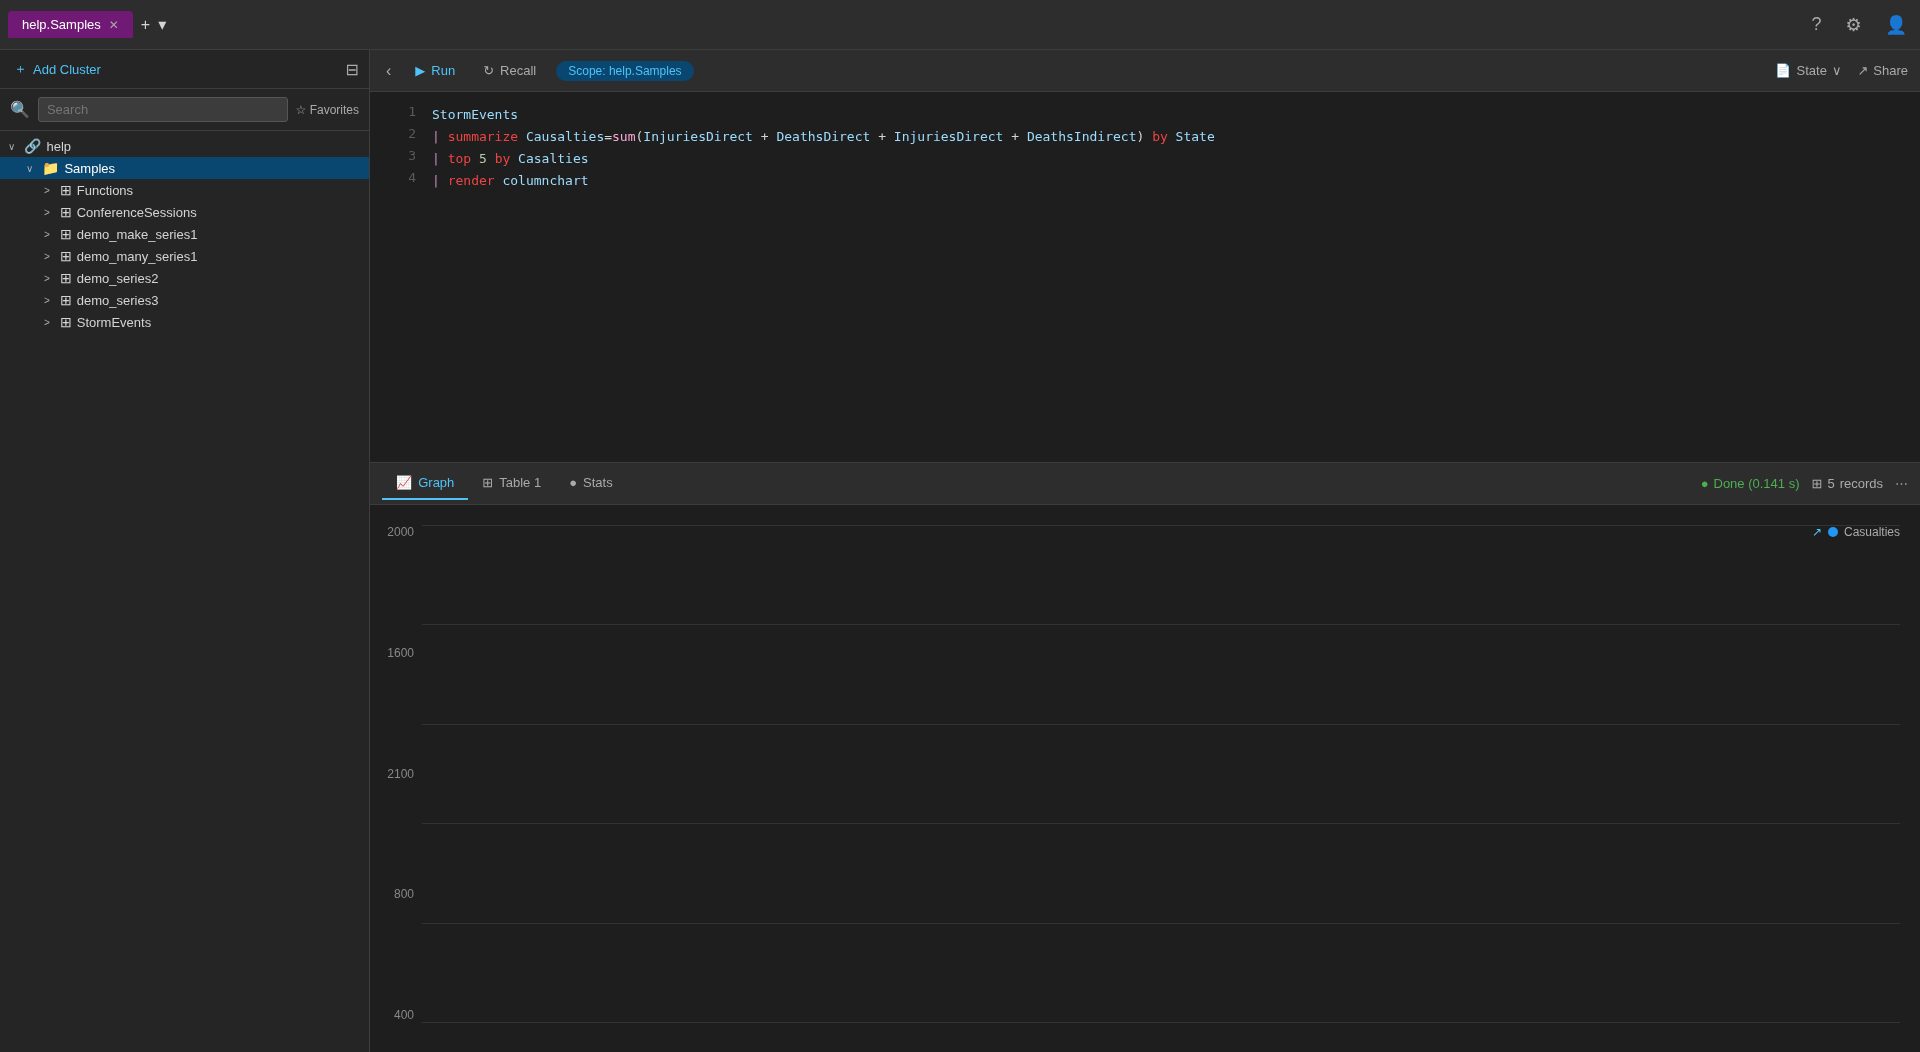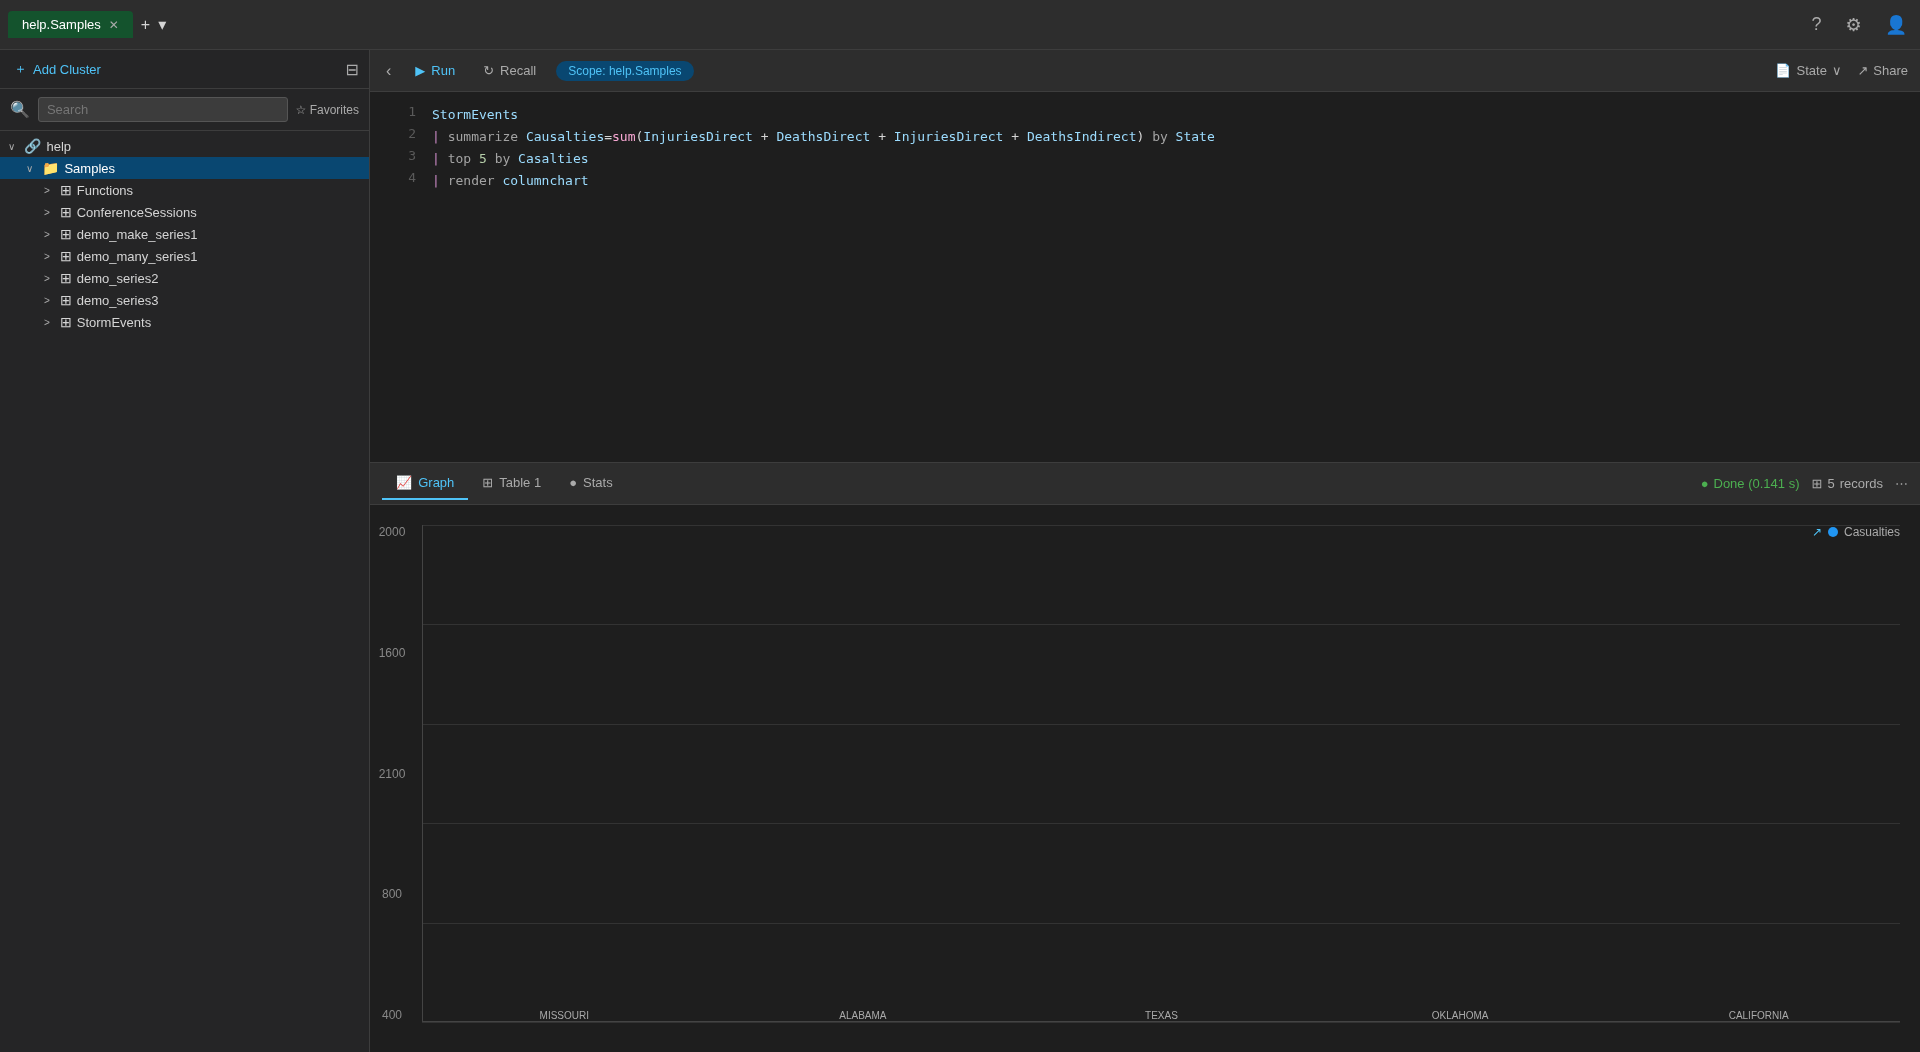--- a/index.html
+++ b/index.html
@@ -9,21 +9,21 @@
     .title-bar {
       background: #2d2d2d;
       height: 50px;
       display: flex;
       align-items: center;
       padding: 0 8px;
       border-bottom: 1px solid #3d3d3d;
       flex-shrink: 0;
     }
     .tab-active {
-      background: #14532d;
+      background: #701a75;
       color: #fff;
       padding: 6px 14px;
       border-radius: 4px 4px 0 0;
       display: flex;
       align-items: center;
       gap: 8px;
       font-size: 13px;
       margin-right: 4px;
     }
     .tab-close {
@@ -225,21 +225,21 @@
       font-family: 'Consolas', monospace;
       font-size: 13px;
       line-height: 22px;
     }
     .kw-table { color: #9cdcfe; }
     .kw-op { color: #c586c0; }
     .kw-func { color: #f9a8d4; }
     .kw-field { color: #9cdcfe; }
     .kw-num { color: #b5cea8; }
     .kw-plain { color: #d4d4d4; }
-    .kw-keyword { color: #a3a3a3; margin-top: 8px; }
+    .kw-keyword { color: #ef4444; margin-top: 8px; }
 
     
     .results-area {
       flex-shrink: 0;
       border-top: 1px solid #3d3d3d;
       display: flex;
       flex-direction: column;
       height: 590px;
     }
     .results-tabs {
@@ -315,21 +315,21 @@
     }
     .y-axis-labels {
       position: absolute;
       left: 0;
       top: 10px;
       bottom: 30px;
       width: 52px;
       display: flex;
       flex-direction: column;
       justify-content: space-between;
-      align-items: center;
+      align-items: flex-end;
       padding-right: 8px;
       font-size: 12px;
       color: #888;
     }
     .chart-bars-area {
       position: absolute;
       left: 52px;
       right: 20px;
       top: 10px;
       bottom: 30px;
@@ -548,39 +548,17 @@
             </div>
 
           <div class="grid-lines" id="grid-lines">
           <div class="grid-line" style="top: 0%;"></div>
               <div class="grid-line" style="top: 20%;"></div>
               <div class="grid-line" style="top: 40%;"></div>
               <div class="grid-line" style="top: 60%;"></div>
               <div class="grid-line" style="top: 80%;"></div>
               <div class="grid-line" style="top: 100%;"></div>
             </div>
-          <div class="chart-bars-area" id="chart-bars-area">
-          <div class="bar-group">
-                <div class="bar" style="height: 96%;"></div>
-                <div class="bar-label">MISSOURI</div>
-              </div>
-              <div class="bar-group">
-                <div class="bar" style="height: 51.5%;"></div>
-                <div class="bar-label">ALABAMA</div>
-              </div>
-              <div class="bar-group">
-                <div class="bar" style="height: 28%;"></div>
-                <div class="bar-label">TEXAS</div>
-              </div>
-              <div class="bar-group">
-                <div class="bar" style="height: 27.75%;"></div>
-                <div class="bar-label">OKLAHOMA</div>
-              </div>
-              <div class="bar-group">
-                <div class="bar" style="height: 17%;"></div>
-                <div class="bar-label">CALIFORNIA</div>
-              </div>
-            </div>
         </div>
       </div>
     </div>
   </div>
 </div>
 
 </body></html>

